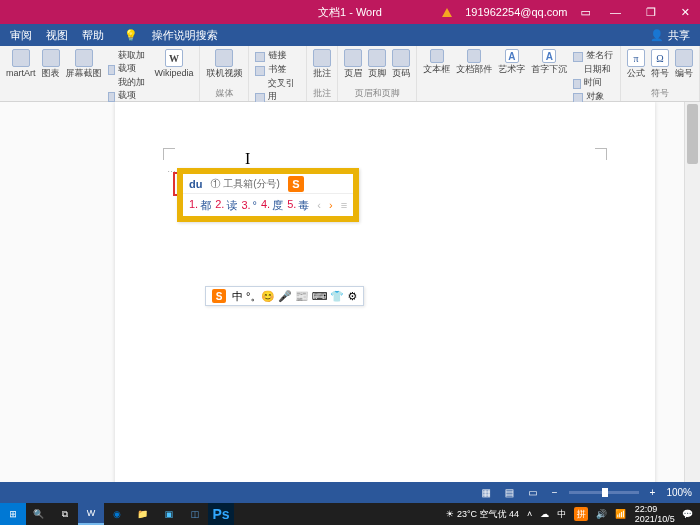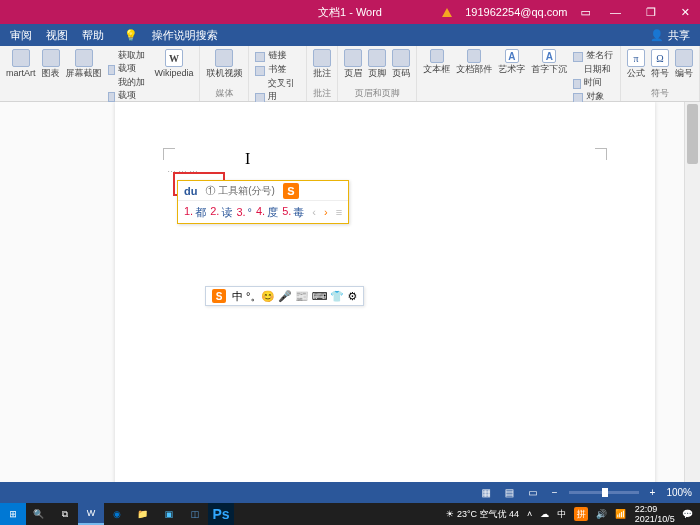--- a/index.html
+++ b/index.html
@@ -26,21 +26,21 @@
 .doc-area{height:400px;background:#fafafa;position:relative;overflow:hidden}
 .vscroll{position:absolute;right:0;top:0;bottom:0;width:16px;background:#f0f0f0;border-left:1px solid #ddd}
 .vscroll .thumb{position:absolute;top:2px;left:2px;right:2px;height:60px;background:#c1c1c1;border-radius:2px}
 .vscroll .arr{position:absolute;left:4px;font-size:9px;color:#666}
 .page{position:absolute;left:115px;top:0;width:540px;height:480px;background:#fff;box-shadow:0 0 4px rgba(0,0,0,.15)}
 .corner{position:absolute;width:12px;height:12px}
 .corner.tl{left:48px;top:46px;border-left:1px solid #bbb;border-top:1px solid #bbb}
 .corner.tr{right:48px;top:46px;border-right:1px solid #bbb;border-top:1px solid #bbb}
 .cursor-i{position:absolute;left:130px;top:48px;font-family:serif;font-size:16px;color:#000}
 .para-mark{position:absolute;left:52px;top:62px;font-size:9px;color:#aaa;letter-spacing:2px}
-.ime-box{position:absolute;left:62px;top:78px;background:#fff;border:1px solid #eab308;box-shadow:1px 1px 3px rgba(0,0,0,.15);font-size:11px}
+.ime-box{position:absolute;left:62px;top:66px;background:#fff;border:6px solid #eab308;box-shadow:1px 1px 3px rgba(0,0,0,.15);font-size:11px}
 .ime-top{display:flex;align-items:center;height:20px;padding:0 6px;gap:8px;border-bottom:1px solid #eee}
 .ime-input{color:#2b579a;font-weight:bold}
 .redbox{position:absolute;border:2px solid #e03131}
 .rb1{left:58px;top:70px;width:52px;height:24px}
 .rb2{left:156px;top:92px;width:32px;height:22px}
 .ime-tool{color:#666;font-size:10px}
 .ime-s{width:16px;height:16px;background:#ff7b00;color:#fff;font-weight:bold;display:inline-flex;align-items:center;justify-content:center;border-radius:2px;font-size:11px}
 .ime-cands{display:flex;align-items:center;height:22px;padding:0 6px;gap:4px}
 .cand{display:flex;gap:2px}
 .cand .n{color:#d14}

